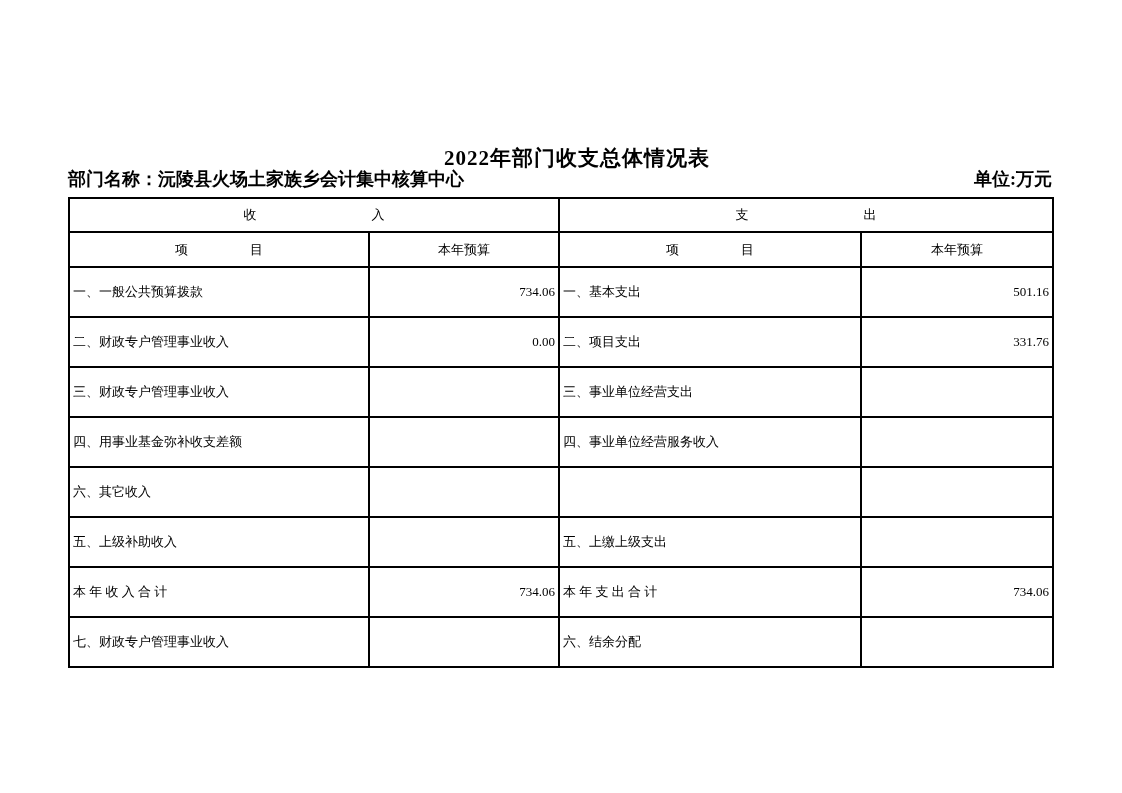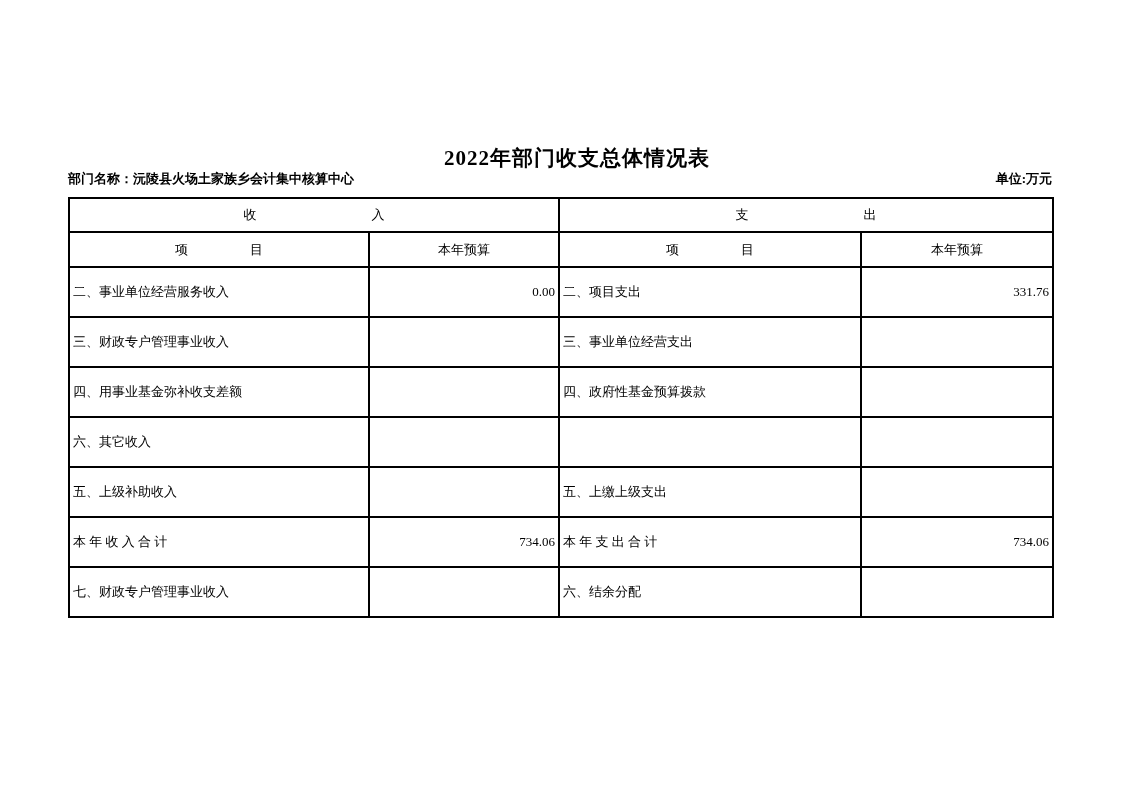--- a/index.html
+++ b/index.html
@@ -27,21 +27,21 @@
     letter-spacing: 1px;
   }
   .meta-row {
     position: absolute;
     top: 170px;
     left: 68px;
     width: 984px;
     display: flex;
     justify-content: space-between;
     align-items: flex-end;
-    font-size: 13px;
+    font-size: 18px;
     line-height: 18px;
     font-weight: 600;
     text-align: center;
   }
   table.budget-table {
     position: absolute;
     top: 197px;
     left: 68px;
     width: 984px;
     border-collapse: collapse;
@@ -124,35 +124,41 @@
         <span class="spread gap-mid">
           <span>项</span>
           <span>目</span>
         </span>
       </th>
       <th class="head-cell">本年预算</th>
     </tr>
   </thead>
   <tbody>
     <tr class="data-row">
-      <td class="item-cell">二、事业单位经营服务收入</td>
+      <td class="item-cell">一、一般公共预算拨款</td>
+      <td class="value-cell">734.06</td>
+      <td class="item-cell">一、基本支出</td>
+      <td class="value-cell">501.16</td>
+    </tr>
+    <tr class="data-row">
+      <td class="item-cell">二、财政专户管理事业收入</td>
       <td class="value-cell">0.00</td>
       <td class="item-cell">二、项目支出</td>
       <td class="value-cell">331.76</td>
     </tr>
     <tr class="data-row">
       <td class="item-cell">三、财政专户管理事业收入</td>
       <td class="value-cell"></td>
       <td class="item-cell">三、事业单位经营支出</td>
       <td class="value-cell"></td>
     </tr>
     <tr class="data-row">
       <td class="item-cell">四、用事业基金弥补收支差额</td>
       <td class="value-cell"></td>
-      <td class="item-cell">四、政府性基金预算拨款</td>
+      <td class="item-cell">四、事业单位经营服务收入</td>
       <td class="value-cell"></td>
     </tr>
     <tr class="data-row">
       <td class="item-cell">六、其它收入</td>
       <td class="value-cell"></td>
       <td class="item-cell"></td>
       <td class="value-cell"></td>
     </tr>
     <tr class="data-row">
       <td class="item-cell">五、上级补助收入</td>

